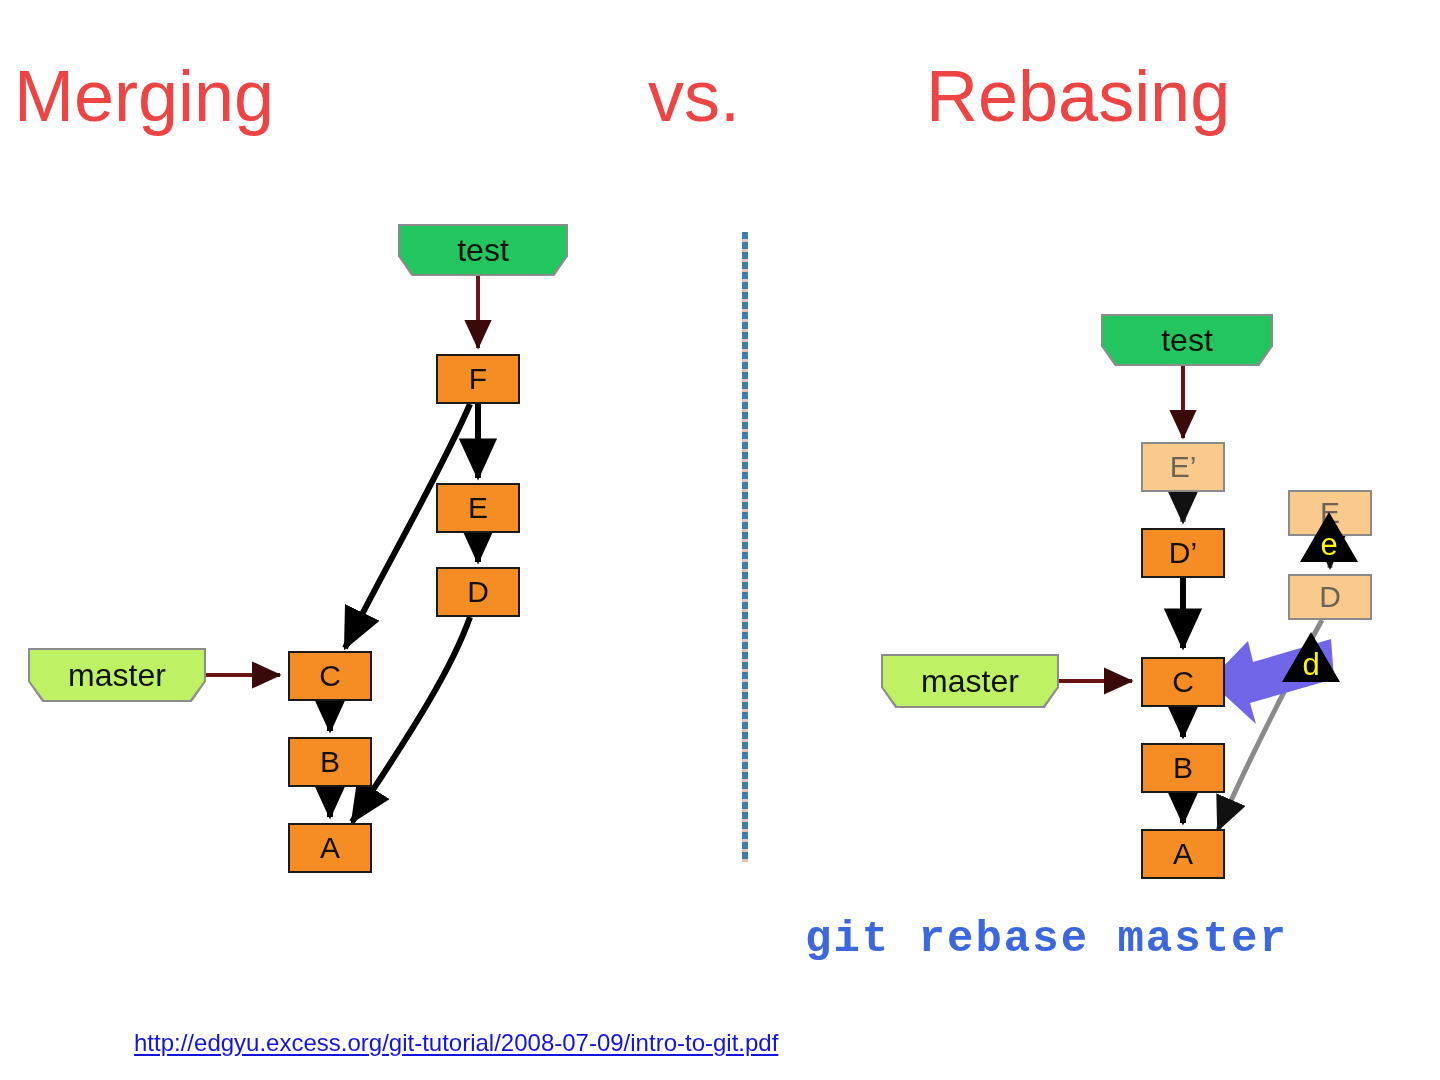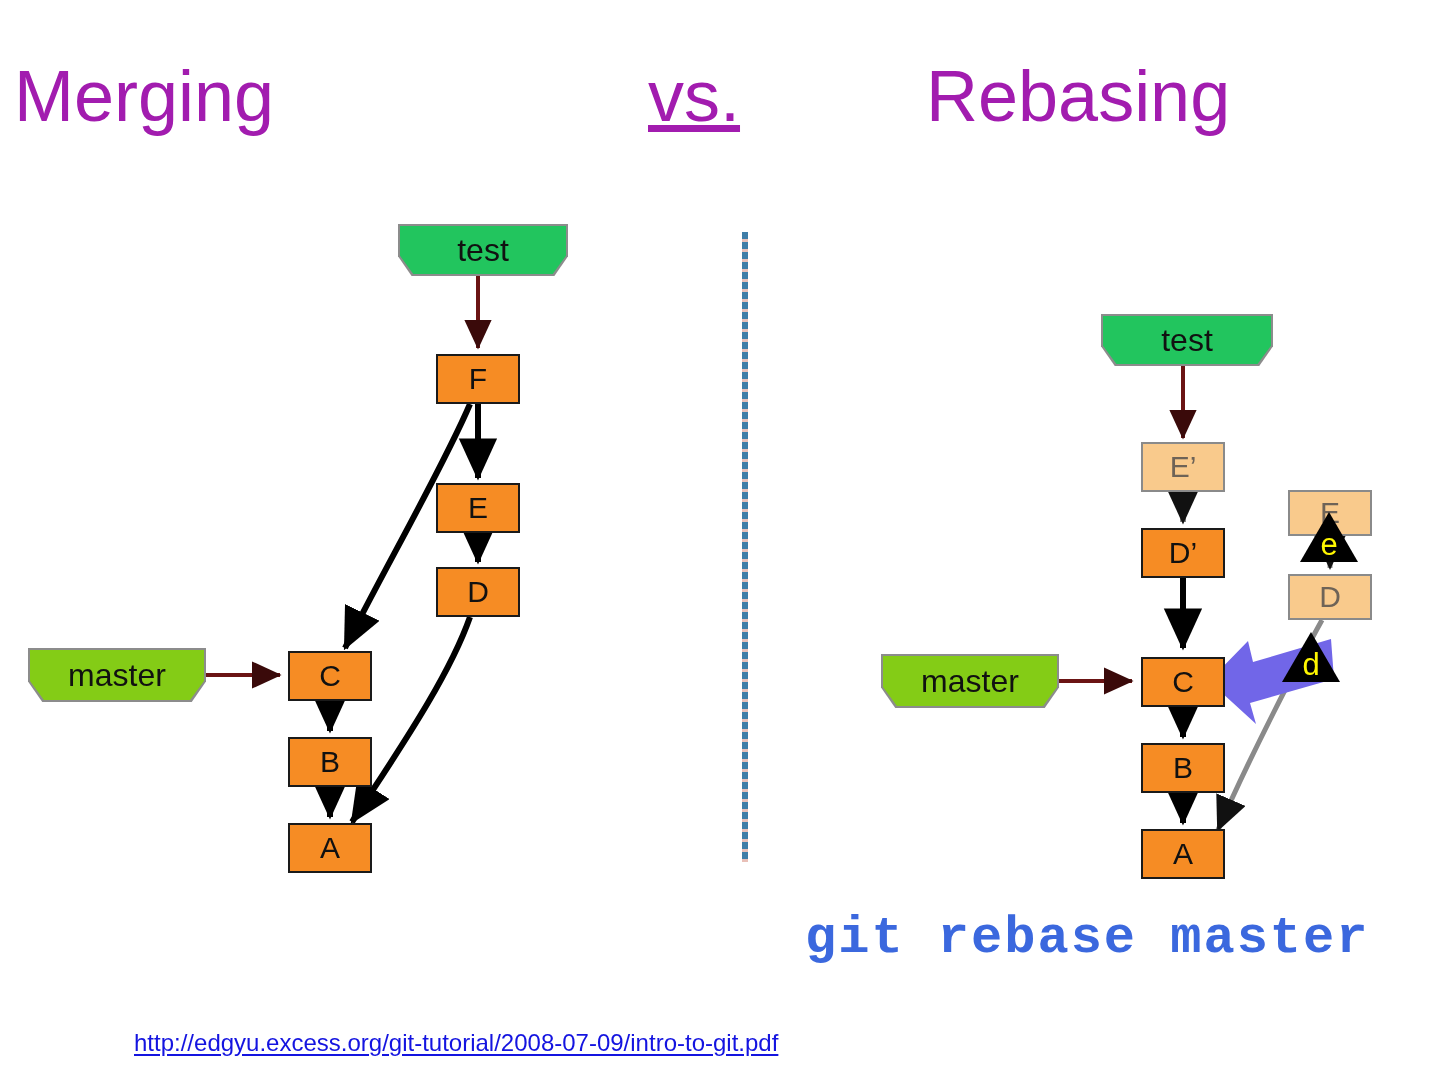--- a/index.html
+++ b/index.html
@@ -16,29 +16,29 @@
     -webkit-font-smoothing: antialiased;
   }
 
   
   #slide-title {
     position: absolute;
     top: 48px;
     left: 0;
     width: 1212px;
     height: 96px;
-    color: #a21caf;
+    color: #ef4444;
     font-size: 72px;
     line-height: 96px;
     font-weight: 400;
     white-space: pre;
     letter-spacing: 0px;
   }
   #slide-title .t-merging { position: absolute; left: 14px;  top: 0; }
-  #slide-title .t-vs      { position: absolute; left: 648px; top: 0; text-decoration: underline; }
+  #slide-title .t-vs      { position: absolute; left: 648px; top: 0; }
   #slide-title .t-rebasing{ position: absolute; left: 926px; top: 0; }
 
   
   .diagram {
     position: absolute;
     top: 0;
     left: 0;
     width: 1440px;
     height: 1080px;
     pointer-events: none;
@@ -72,21 +72,21 @@
     display: flex;
     align-items: center;
     justify-content: center;
     color: #111111;
     font-size: 32px;
     line-height: 1;
     -webkit-clip-path: polygon(0% 0%, 100% 0%, 100% 62%, 92% 100%, 8% 100%, 0% 62%);
     clip-path: polygon(0% 0%, 100% 0%, 100% 62%, 92% 100%, 8% 100%, 0% 62%);
   }
   .tag.test    { background: #22c55e; }
-  .tag.master  { background: #84cc16; }
+  .tag.master  { background: #bef264; }
 
   .tag-outline {
     position: absolute;
     box-sizing: border-box;
     -webkit-clip-path: polygon(0% 0%, 100% 0%, 100% 62%, 92% 100%, 8% 100%, 0% 62%);
     clip-path: polygon(0% 0%, 100% 0%, 100% 62%, 92% 100%, 8% 100%, 0% 62%);
     background: #8c8c8c;
   }
 
   
@@ -129,21 +129,21 @@
     );
   }
 
   
   #command-caption {
     position: absolute;
     left: 805px;
     top: 908px;
     color: #3B68DE;
     font-family: "Liberation Mono", monospace;
-    font-size: 52px;
+    font-size: 44px;
     font-weight: bold;
     letter-spacing: 2px;
     line-height: 62px;
     white-space: pre;
   }
 
   
   #source-link {
     position: absolute;
     left: 134px;

